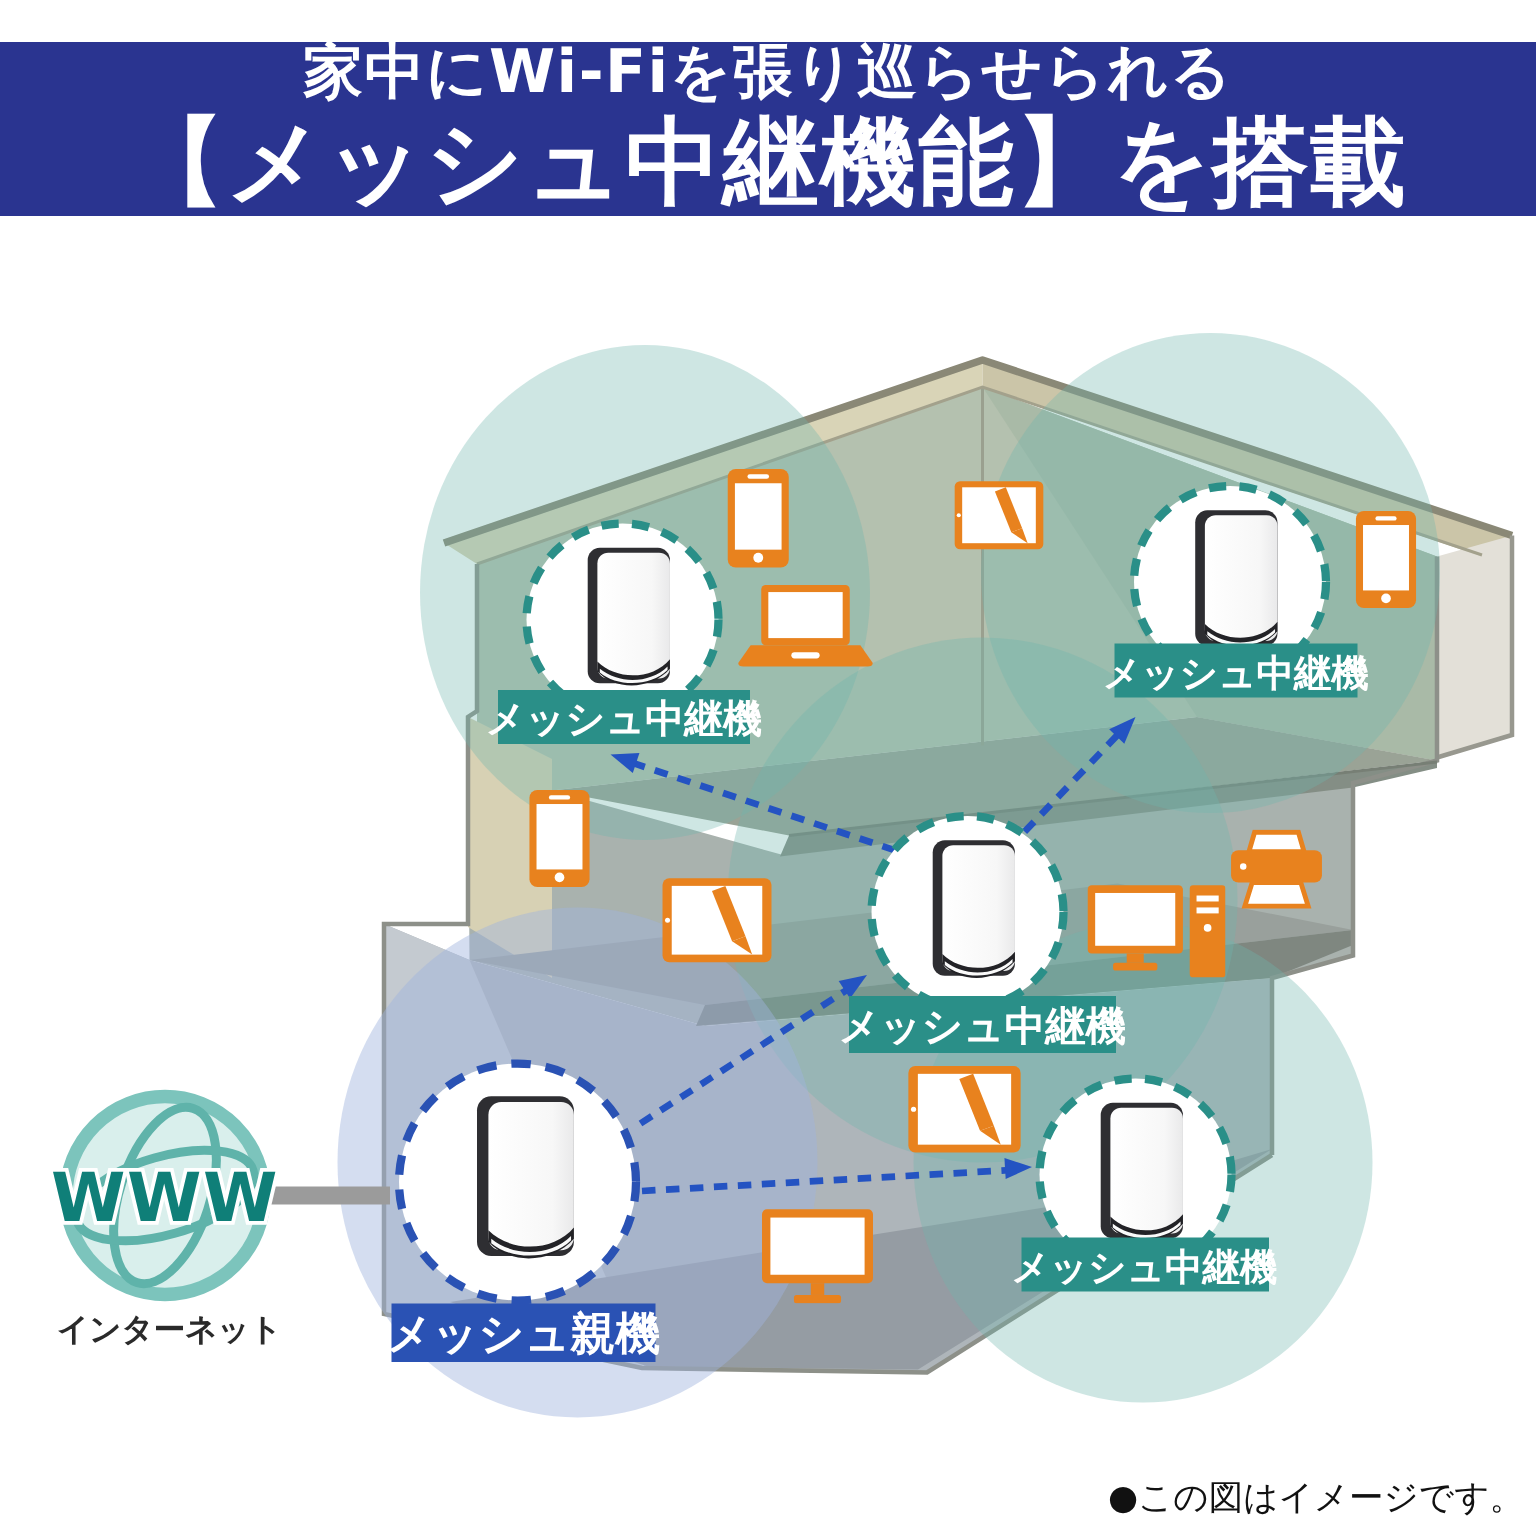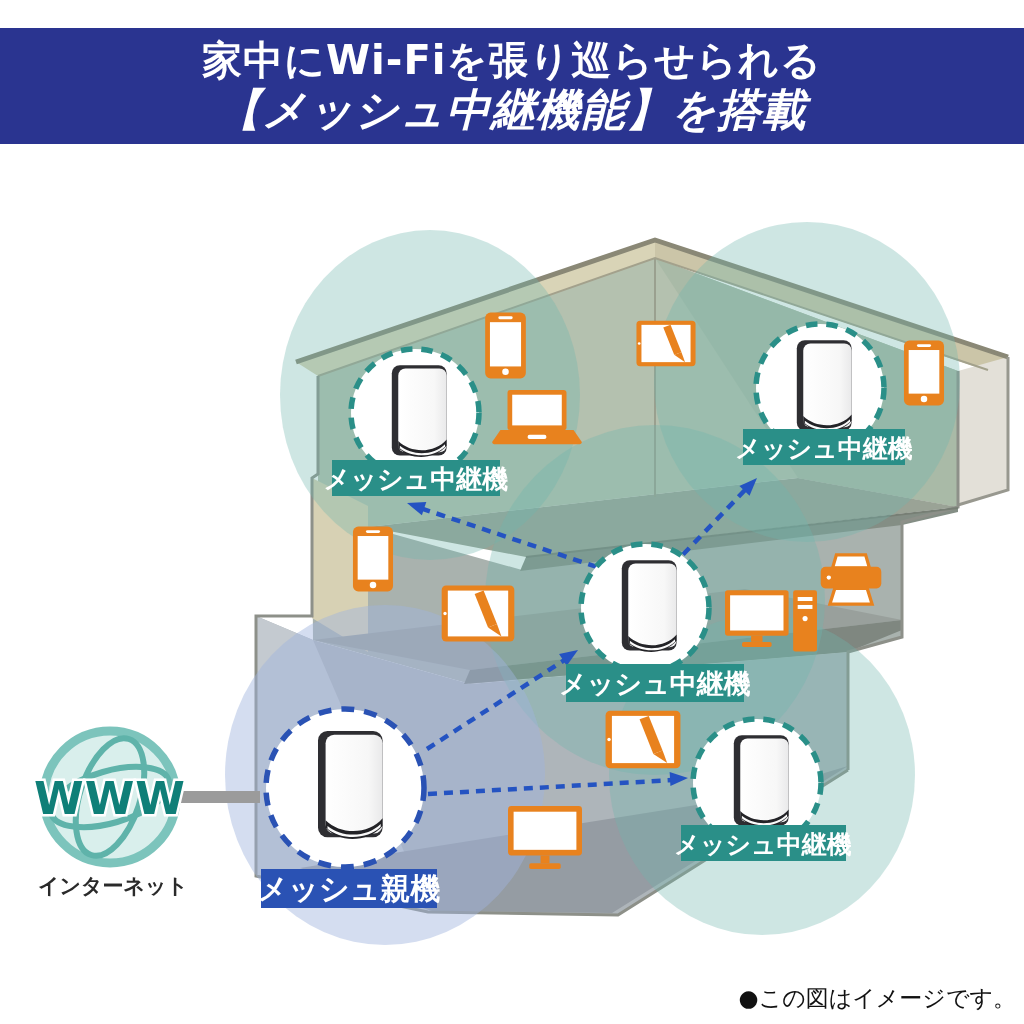--- a/index.html
+++ b/index.html
@@ -1,21 +1,21 @@
 <!DOCTYPE html>
 <html lang="ja"><head>
 <meta charset="utf-8">
 <style>
   html,body{margin:0;padding:0;background:#fff;}
   #stage{position:relative;width:1024px;height:1024px;background:#ffffff;overflow:hidden;
          font-family:"DejaVu Sans","Liberation Sans",sans-serif;}
   #hdr{position:absolute;left:0;top:0;width:1024px;height:116px;background:#2a3490;
        display:flex;flex-direction:column;align-items:center;justify-content:center;gap:2px;margin-top:28px;}
   #hdr .l1{color:#fff;font-size:40px;font-weight:700;letter-spacing:1px;line-height:1.15;}
-  #hdr .l2{color:#fff;font-size:44px;font-weight:700;letter-spacing:1px;line-height:1.15;font-style:italic;}
+  #hdr .l2{color:#fff;font-size:64px;font-weight:700;letter-spacing:1px;line-height:1.15;}
   svg text{font-family:"DejaVu Sans","Liberation Sans",sans-serif;}
   .nodelabel{fill:#fff;font-weight:700;}
 </style>
 </head>
 <body>
 
 <div id="stage">
 
   <div id="hdr">
     <div class="l1">家中にWi-Fiを張り巡らせられる</div>

